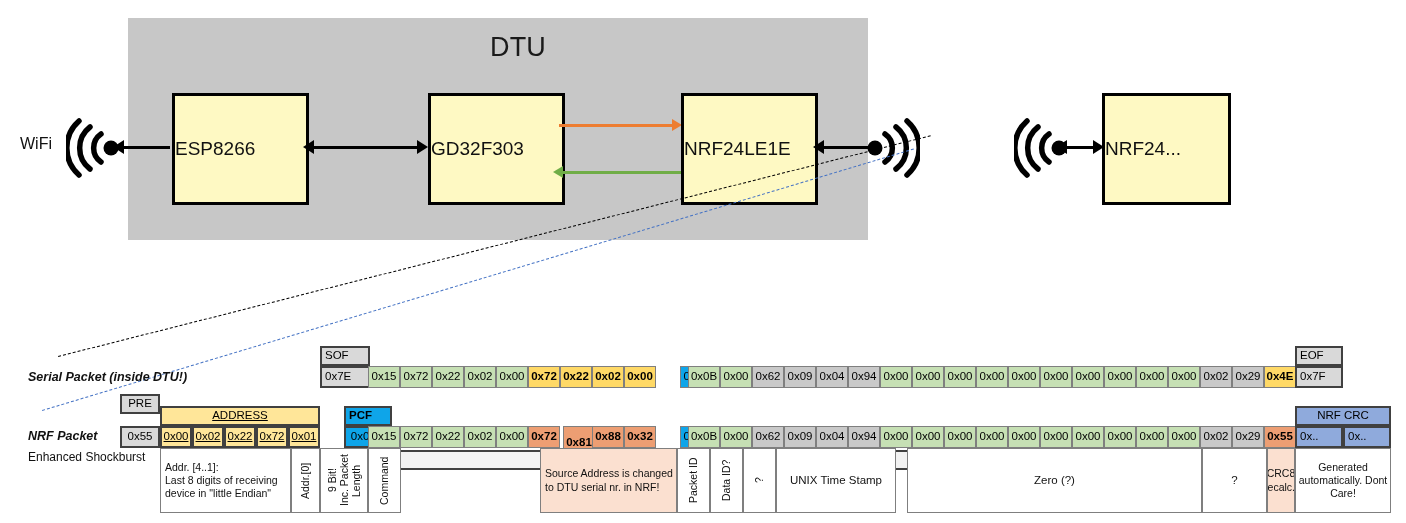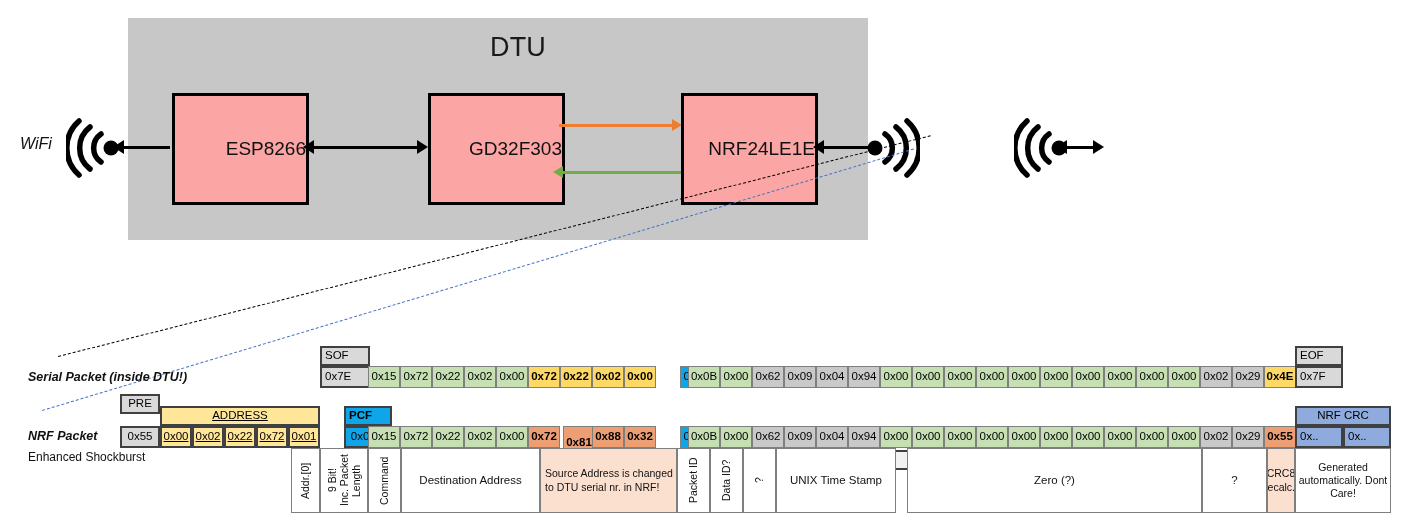--- a/index.html
+++ b/index.html
@@ -6,42 +6,42 @@
   body{width:1406px;height:523px;position:relative;overflow:hidden;
        font-family:"Liberation Sans", sans-serif;color:#000;}
 
   
   #diagram{position:absolute;left:0;top:0;width:1406px;height:270px;}
 
   .gbox{position:absolute;background:#c7c7c7;}
   .gbox-title{position:absolute;left:0;right:0;top:14px;text-align:center;
               font-size:27px;color:#1a1a1a;letter-spacing:.2px;margin-left:40px;}
 
-  .chip{position:absolute;background:#fca5a5;border:3px solid #000;
-        display:flex;align-items:center;justify-content:flex-end;
+  .chip{position:absolute;background:#fef9c3;border:3px solid #000;
+        display:flex;align-items:center;justify-content:flex-start;
         font-size:19px;color:#111;}
 
   .hline{position:absolute;height:0;border-top:3px solid #000;}
   .arrowR{position:absolute;width:0;height:0;
           border-top:7px solid transparent;border-bottom:7px solid transparent;
           border-left:11px solid #000;}
   .arrowL{position:absolute;width:0;height:0;
           border-top:7px solid transparent;border-bottom:7px solid transparent;
           border-right:11px solid #000;}
 
   .oline{position:absolute;height:0;border-top:3px solid #ED7D31;}
   .oarrow{position:absolute;width:0;height:0;
           border-top:6px solid transparent;border-bottom:6px solid transparent;
           border-left:10px solid #ED7D31;}
   .gline{position:absolute;height:0;border-top:3px solid #70AD47;}
   .garrow{position:absolute;width:0;height:0;
           border-top:6px solid transparent;border-bottom:6px solid transparent;
           border-right:10px solid #70AD47;}
 
-  .wifi-label{position:absolute;font-size:16px;color:#111;font-style:italic;}
+  .wifi-label{position:absolute;font-size:16px;color:#111;}
 
   .leader{position:absolute;transform-origin:0 0;height:0;}
   .leader.black{border-top:1.6px dashed #000;}
   .leader.blue{border-top:1.6px dashed #4472C4;}
 
   
   #packets{position:absolute;left:0;top:340px;width:1406px;height:183px;}
 
   .rowlabel{position:absolute;font-size:12.5px;font-weight:bold;font-style:italic;color:#111;}
   .rowlabel.plain{font-weight:normal;font-style:normal;font-size:12px;text-align:right;}
@@ -126,20 +126,23 @@
   <svg style="position:absolute;left:1014px;top:118px;" width="58" height="60" viewBox="0 0 58 60">
     <circle cx="45" cy="30" r="7.5" fill="#000"></circle>
     <path d="M35 16 A17 17 0 0 0 35 44" stroke="#000" stroke-width="5.5" fill="none" stroke-linecap="round"></path>
     <path d="M24 9 A26.5 26.5 0 0 0 24 51" stroke="#000" stroke-width="5.5" fill="none" stroke-linecap="round"></path>
     <path d="M13 3 A36 36 0 0 0 13 57" stroke="#000" stroke-width="5.5" fill="none" stroke-linecap="round"></path>
   </svg>
   <div class="hline" style="left:1062px;top:146px;width:38px;"></div>
   <div class="arrowL" style="left:1056px;top:140px;"></div>
   <div class="arrowR" style="left:1093px;top:140px;"></div>
 
+  <div class="chip" style="left:1102px;top:93px;width:123px;height:106px;">
+    <span>NRF24...</span>
+  </div>
 
   <div class="leader black" style="left:58px;top:356px;width:900px;transform:rotate(-14.2deg);"></div>
   <div class="leader blue" style="left:42px;top:410px;width:910px;transform:rotate(-16.7deg);"></div>
 </div>
 
 <div id="packets">
 
   <div class="rowlabel" style="left:28px;top:30px;">Serial Packet (inside DTU!)</div>
   <div class="rowlabel" style="left:28px;top:89px;">NRF Packet</div>
   <div class="rowlabel plain" style="left:28px;top:110px;">Enhanced Shockburst</div>
@@ -227,25 +230,26 @@
       <div class="cell c-green" style="left: 1168px; top: 86px; width: 32px; height: 22px;">0x00</div>
       <div class="cell c-grey2" style="left: 1200px; top: 86px; width: 32px; height: 22px;">0x02</div>
       <div class="cell c-grey2" style="left: 1232px; top: 86px; width: 32px; height: 22px;">0x29</div>
       <div class="cell c-salmon bold" style="left: 1264px; top: 86px; width: 32px; height: 22px;">0x55</div>
     </div>
   <div id="nrf-crc">
       <div class="cell thick c-blue2 lft" style="left: 1295px; top: 86px; width: 48px; height: 22px;">0x..</div>
       <div class="cell thick c-blue2 lft" style="left: 1343px; top: 86px; width: 48px; height: 22px;">0x..</div>
     </div>
 
+  <div class="desc lft small" style="left:160px;top:108px;width:131px;height:65px;white-space:pre-line;">Addr. [4..1]:
+Last 8 digits of receiving device in "little Endian"</div>
   <div class="desc vert small" style="left:291px;top:108px;width:29px;height:65px;">Addr.[0]</div>
   <div class="desc vert small" style="left:320px;top:108px;width:48px;height:65px;white-space:pre-line;line-height:1.15;">9 Bit!
 Inc. Packet Length</div>
   <div class="desc vert small" style="left:368px;top:108px;width:33px;height:65px;">Command</div>
-  <div class="desc" style="left:401px;top:108px;width:139px;height:65px;">Destination Address</div>
   <div class="desc sal lft small" style="left:540px;top:108px;width:137px;height:65px;">Source Address is changed to DTU serial nr. in NRF!</div>
   <div class="desc vert small" style="left:677px;top:108px;width:33px;height:65px;">Packet ID</div>
   <div class="desc vert small" style="left:710px;top:108px;width:33px;height:65px;">Data ID?</div>
   <div class="desc vert small" style="left:743px;top:108px;width:33px;height:65px;">?</div>
   <div class="desc" style="left:776px;top:108px;width:120px;height:65px;">UNIX Time Stamp</div>
   <div class="desc" style="left:907px;top:108px;width:295px;height:65px;">Zero (?)</div>
   <div class="desc" style="left:1202px;top:108px;width:65px;height:65px;">?</div>
   <div class="desc sal small" style="left:1267px;top:108px;width:28px;height:65px;line-height:1.3;white-space:normal;">CRC8 recalc.!</div>
   <div class="desc small" style="left:1295px;top:108px;width:96px;height:65px;white-space:normal;">Generated automatically. Dont Care!</div>
 </div>

